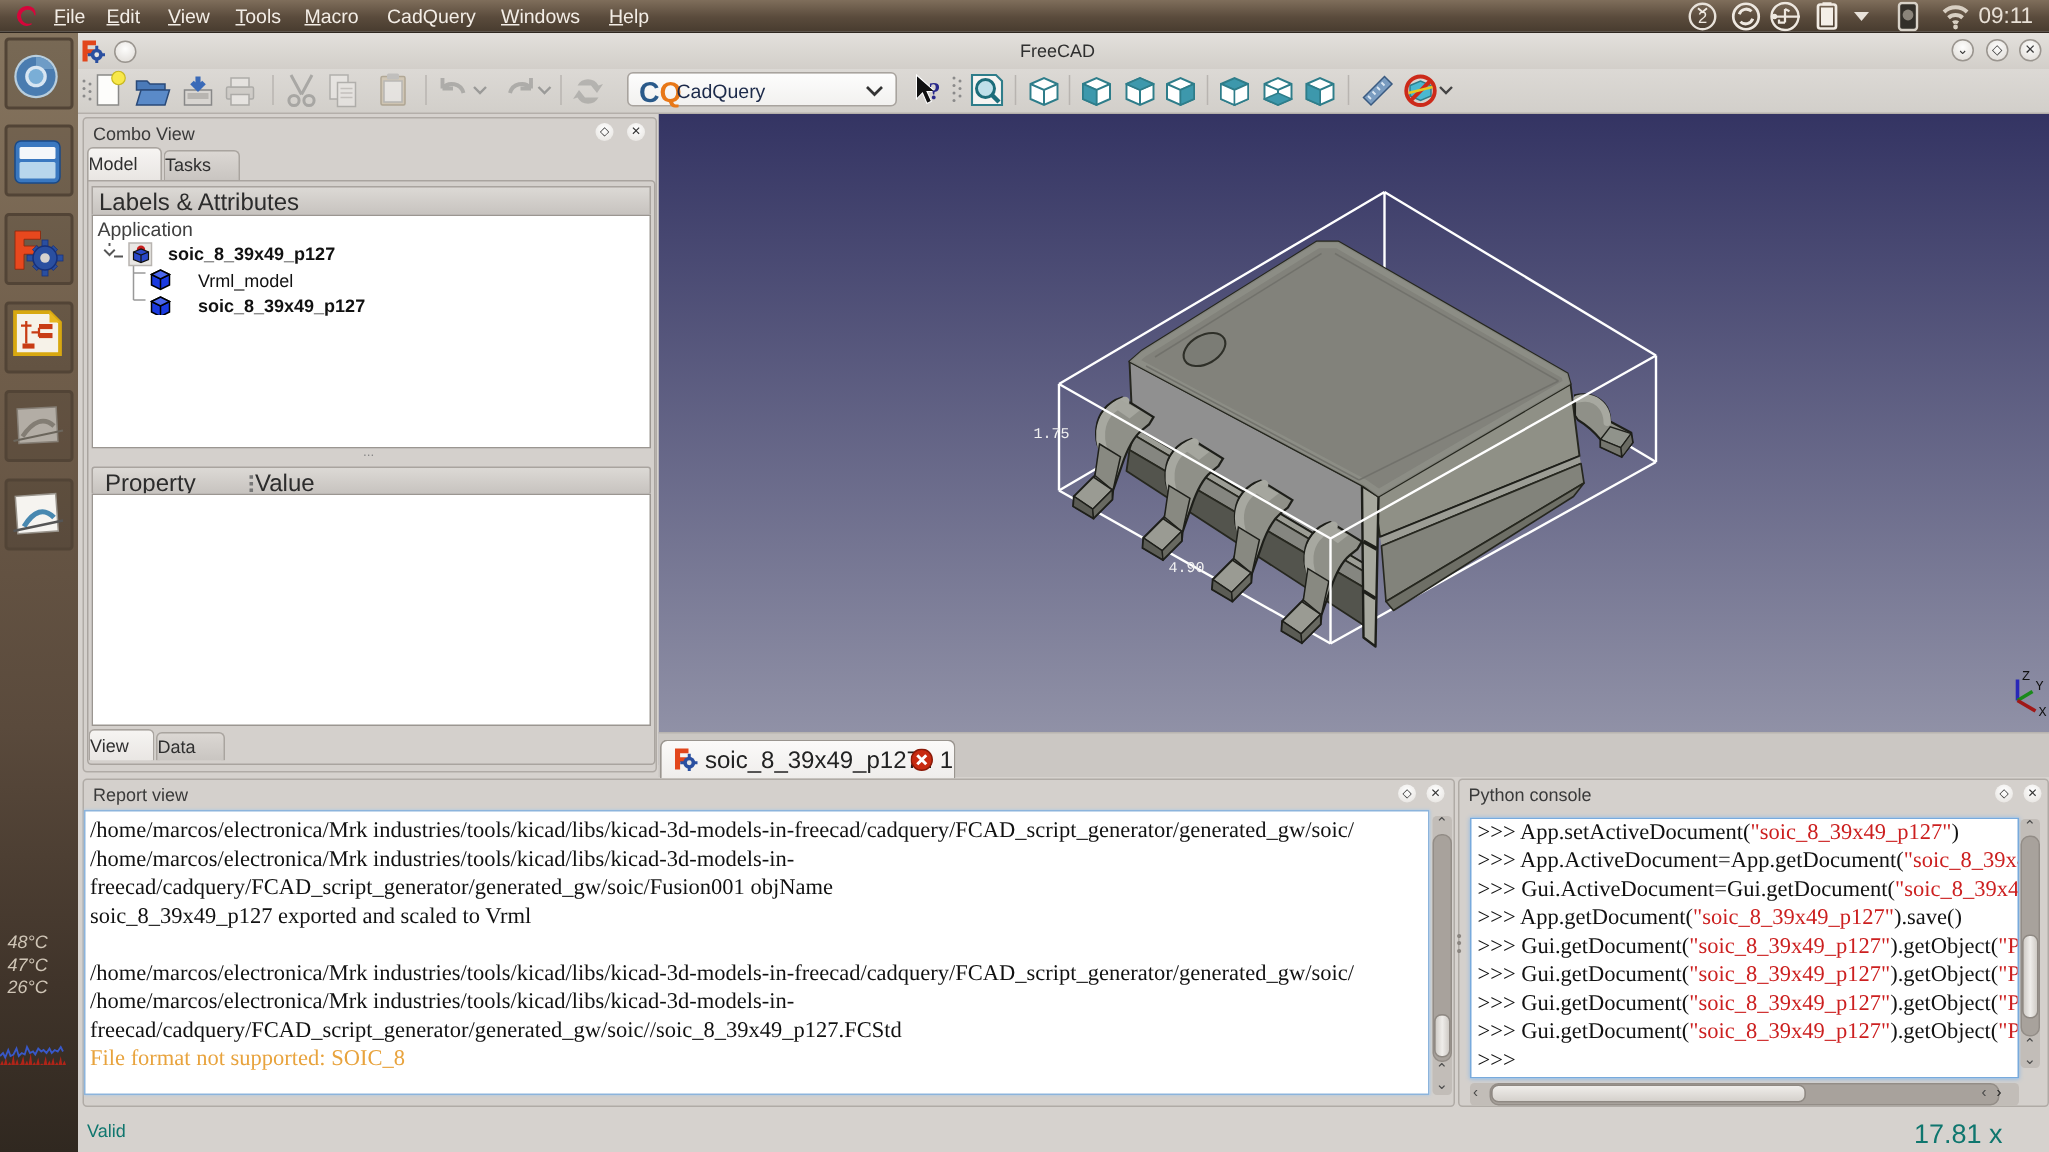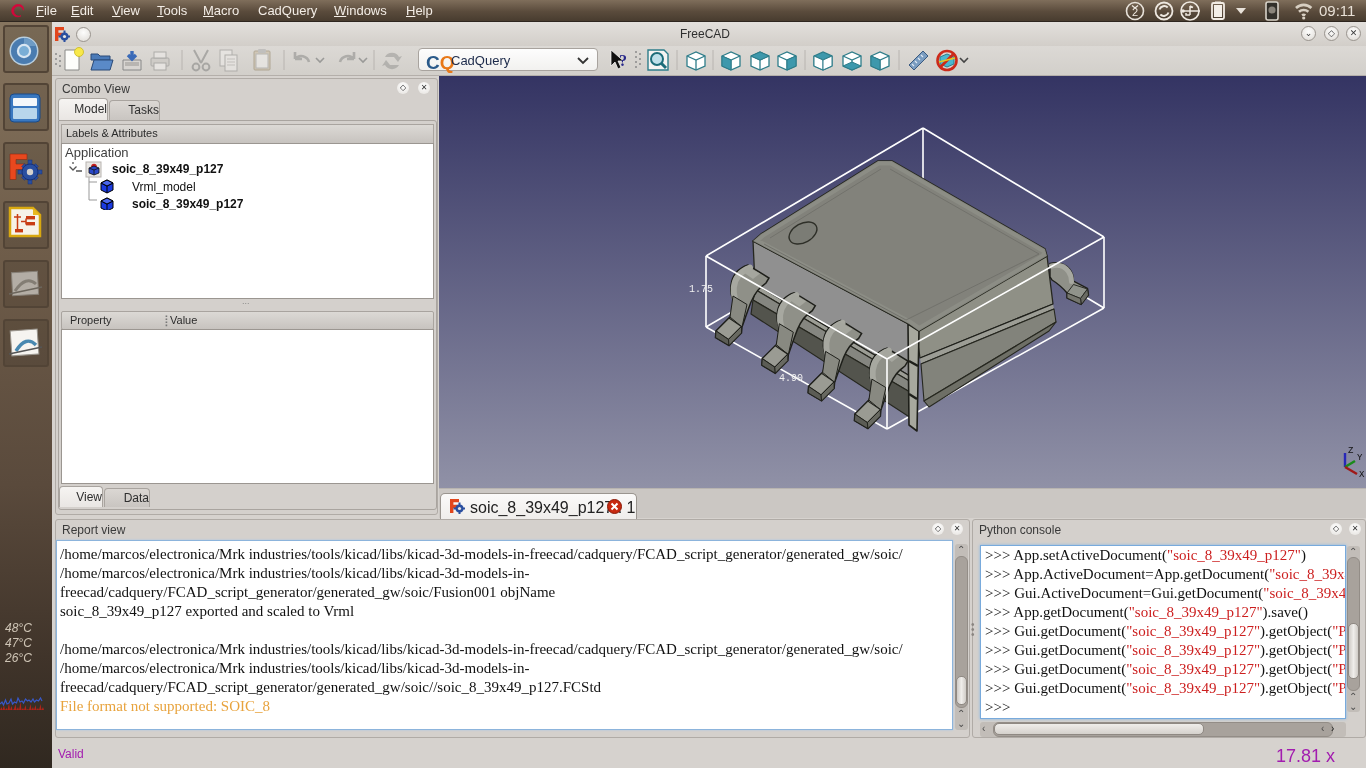--- a/index.html
+++ b/index.html
@@ -18,30 +18,30 @@
 #titlebar{left:0;top:0;width:1314px;height:24px;background:linear-gradient(#e3e0dc,#d2cec9)}
 #titlebar .t{position:absolute;top:5px;left:628px;font-size:12px;color:#2f2f2f}
 .circbtn{position:absolute;top:4px;width:15px;height:15px;border-radius:50%;background:radial-gradient(circle at 50% 35%,#fdfdfc,#dedad5);border:1px solid #9a958f;color:#3a3a3a;font-size:9px;line-height:13px;text-align:center}
 #toolbar{left:0;top:24px;width:1314px;height:30px;background:linear-gradient(#dcd9d5,#d2cfca);border-bottom:1px solid #b4afaa}
 
 #cqbox{position:absolute;left:366px;top:2px;width:180px;height:23px;background:linear-gradient(#fdfdfd,#f2f1ef);border:1px solid #a8a39e;border-radius:4px;font-size:13px;color:#1c2a4a}
 
 .dock{border:1px solid #b0aba6;border-radius:3px;background:#d4d0cc}
 .docktitle{position:absolute;left:6px;top:3px;font-size:12px;color:#3a3a3a}
 .dbtn{position:absolute;top:3px;width:12px;height:12px;border-radius:50%;background:radial-gradient(circle at 50% 35%,#fff,#e4e1dd);color:#333;font-size:8px;line-height:12px;text-align:center}
-.tab{position:absolute;font-size:12px;color:#2f2f2f;text-align:right;border:1px solid #a9a49f;border-bottom:none;border-radius:4px 4px 0 0}
+.tab{position:absolute;font-size:12px;color:#2f2f2f;text-align:left;border:1px solid #a9a49f;border-bottom:none;border-radius:4px 4px 0 0}
 .tab.on{background:linear-gradient(#f6f4f2,#e9e6e3);z-index:3}
 .tab.off{background:linear-gradient(#dbd7d3,#c9c5c1)}
 .whitebox{position:absolute;background:#fff;border:1px solid #9b9691}
-.hdr{position:absolute;background:linear-gradient(#dcd9d5,#c7c3bf);border:1px solid #a9a49f;font-size:11px;color:#2c2c2c}
+.hdr{position:absolute;background:linear-gradient(#dcd9d5,#c7c3bf);border:1px solid #a9a49f;font-size:16px;color:#2c2c2c}
 
 .ser{font-family:"Liberation Serif",serif;font-size:15px;line-height:19px;color:#111;white-space:pre}
 .red{color:#cc1f1f}
 .arr{position:absolute;color:#4a4a4a;font-size:10px;line-height:10px}
-#statusbar{left:0;top:718px;width:1314px;height:28px;background:#d6d2ce;font-size:12px;color:#a21caf}
+#statusbar{left:0;top:718px;width:1314px;height:28px;background:#d6d2ce;font-size:12px;color:#0f766e}
 </style></head>
 <body>
 <div id="stage">
 
 <div id="topbar" class="abs">
   <svg class="abs" style="left:7px;top:1px" width="20" height="20" viewBox="0 0 20 20">
         <path d="M15.2 4.8 C12.2 2.6 7.8 3.2 5.8 6.2 C3.9 9 4.6 12.8 7.3 14.7 C9.4 16.2 12.1 16.1 14 14.8 C12.2 15.5 10 15.2 8.5 13.9 C6.4 12.2 6 9.1 7.6 7 C9.2 4.9 12.2 4.4 14.4 5.9 C15.5 6.7 16.2 7.9 16.4 9.2 C16.5 7.5 16.3 6.1 15.2 4.8 Z" fill="#d7063b" stroke="#d7063b" stroke-width="0.8"></path>
       </svg>
   <span class="menu" style="left:36px"><span class="u">F</span>ile</span>
   <span class="menu" style="left:71px"><span class="u">E</span>dit</span>

